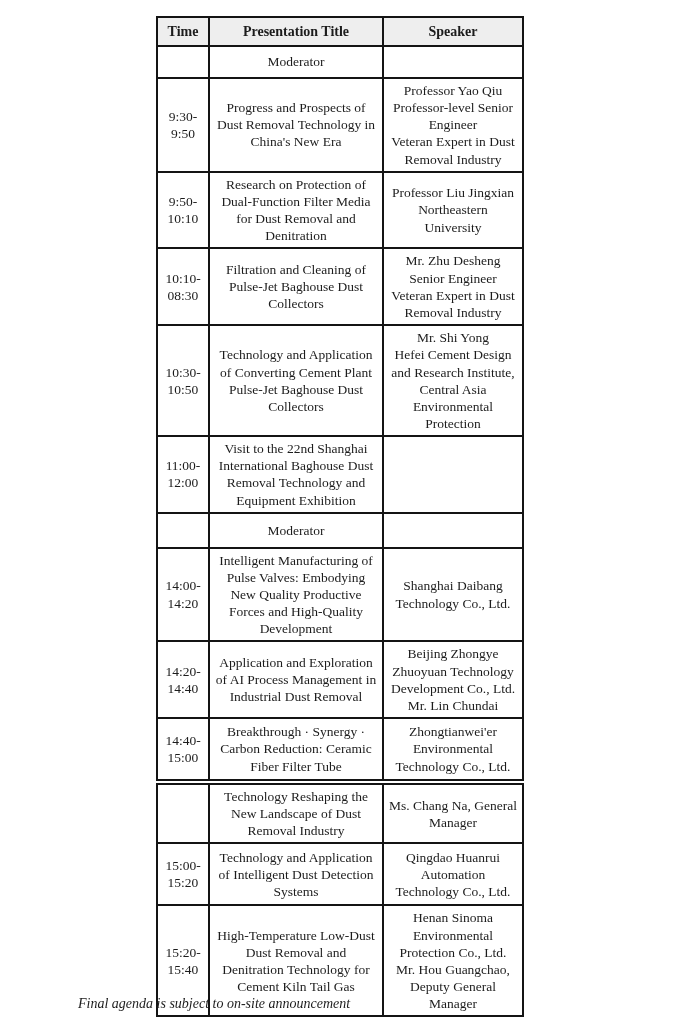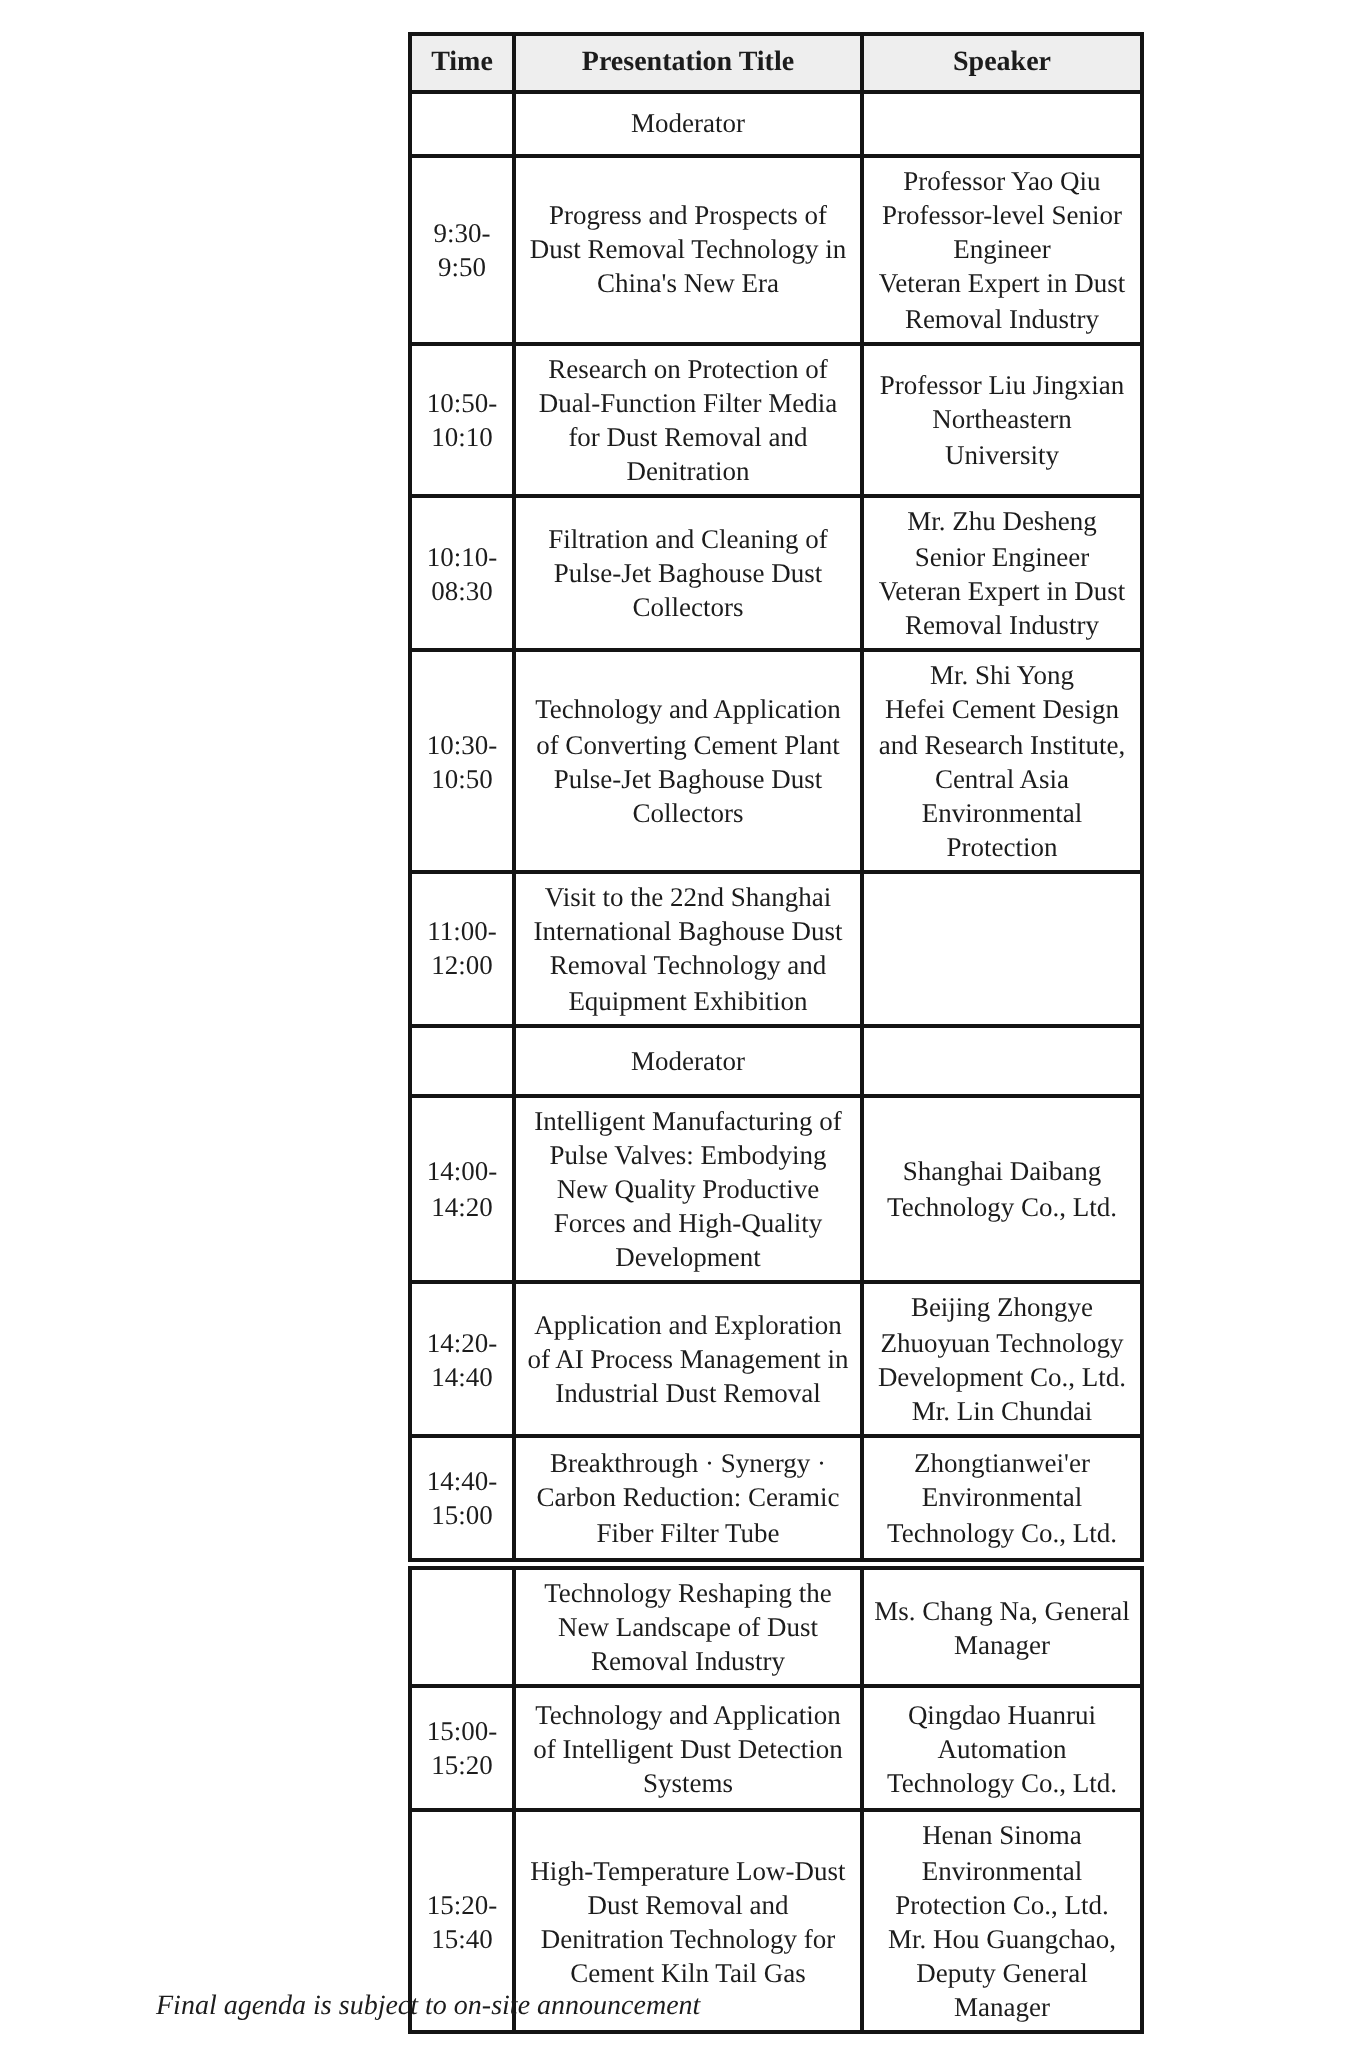--- a/index.html
+++ b/index.html
@@ -12,21 +12,20 @@
   body{
     width:678px;height:1023px;position:relative;
     background:var(--page-bg);
     font-family:"Liberation Serif", serif;
     color:var(--text);
   }
   table.agenda-table{
     position:absolute;left:156px;
     border-collapse:collapse;table-layout:fixed;
     background:#fff;
-    margin-left:48px;
   }
   #table1{top:16px;}
   #table2{top:783px;}
   .agenda-table th,.agenda-table td{
     border:2px solid var(--border);
     vertical-align:middle;text-align:center;
     padding:3px 4px;
     font-size:13.5px;line-height:1.27;
     white-space:pre-line;
     overflow:hidden;
@@ -83,21 +82,21 @@
       </tr>
       <tr>
         <td>9:30-
 9:50</td>
         <td>Progress and Prospects of Dust Removal Technology in China's New Era</td>
         <td>Professor Yao Qiu
 Professor-level Senior Engineer
 Veteran Expert in Dust Removal Industry</td>
       </tr>
       <tr>
-        <td>10:50-
+        <td>9:50-
 10:10</td>
         <td>Research on Protection of Dual-Function Filter Media for Dust Removal and Denitration</td>
         <td>Professor Liu Jingxian
 Northeastern University</td>
       </tr>
       <tr>
         <td>10:10-
 08:30</td>
         <td>Filtration and Cleaning of Pulse-Jet Baghouse Dust Collectors</td>
         <td>Mr. Zhu Desheng

